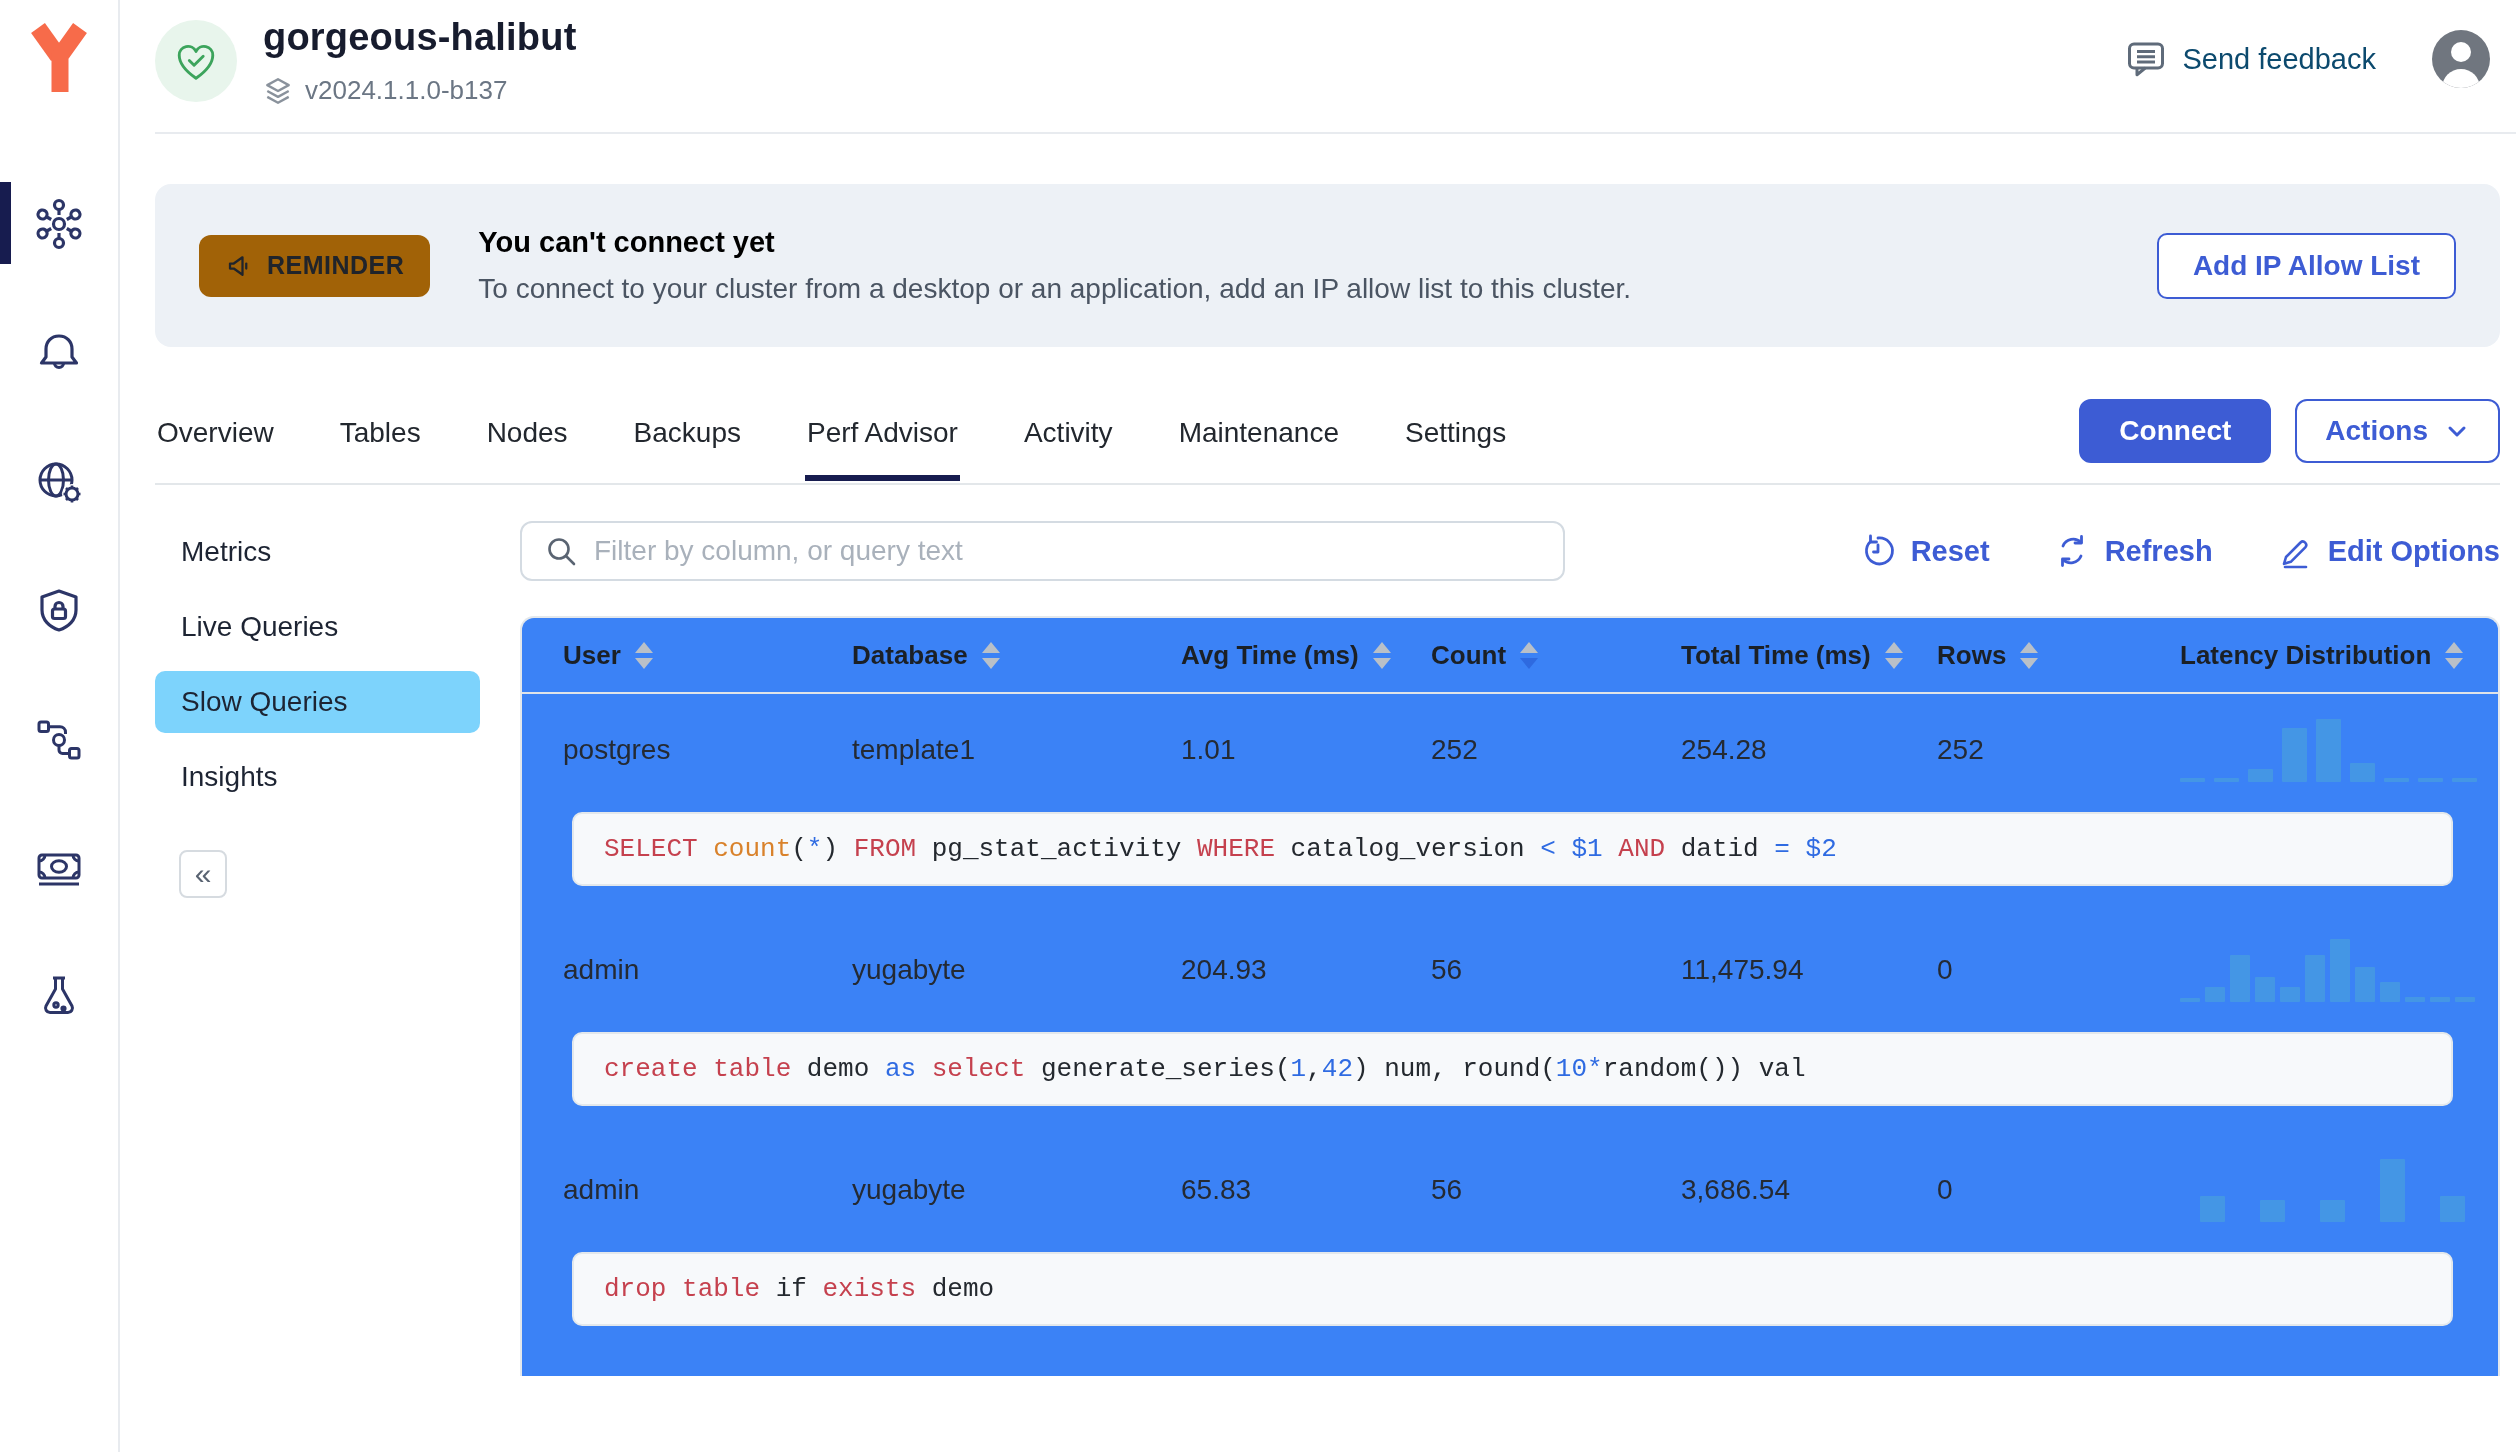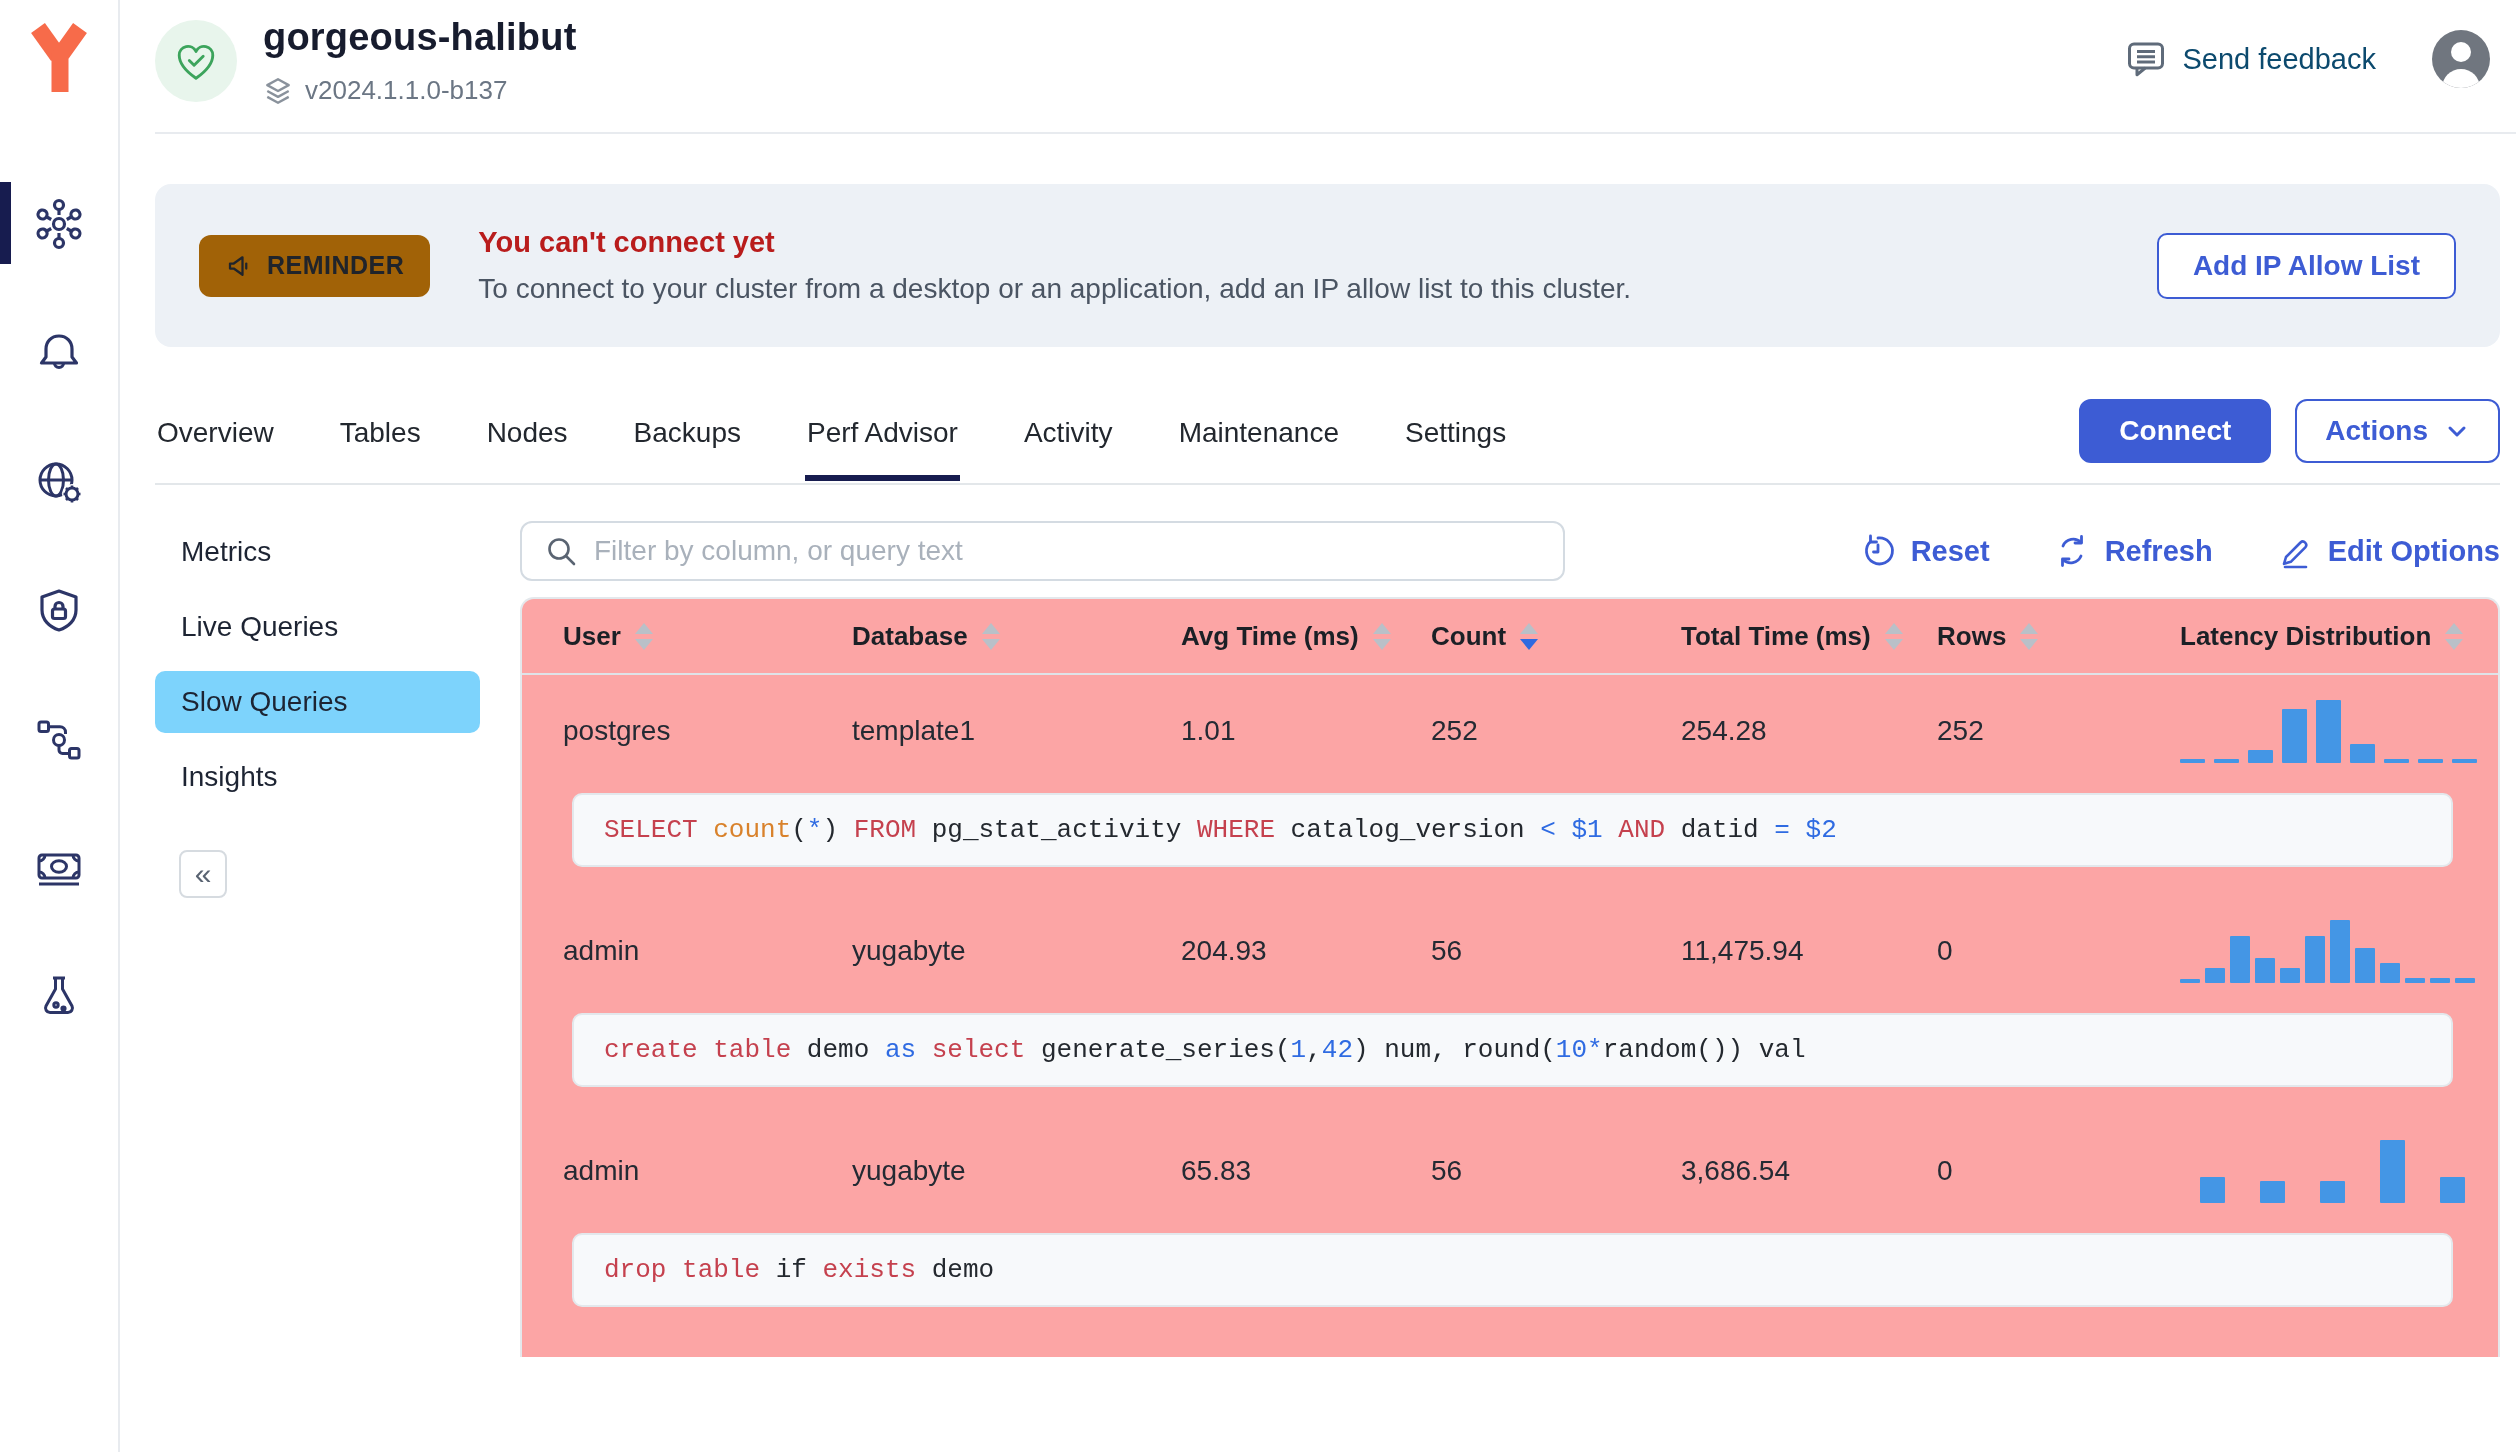--- a/index.html
+++ b/index.html
@@ -36,21 +36,21 @@
   .cluster-title{font-size:38px;font-weight:700;color:#171c2e;letter-spacing:.2px;}
   .version-row{display:flex;align-items:center;gap:12px;margin-top:16px;color:var(--gray);font-size:26px;}
   .hdr-right{display:flex;align-items:center;gap:56px;margin-top:14px;}
   .feedback{display:flex;align-items:center;gap:16px;color:#0c4a6e;font-size:29px;cursor:pointer;}
   .avatar{width:58px;height:58px;border-radius:50%;background:#70767f;overflow:hidden;display:flex;align-items:flex-end;justify-content:center;}
   .hdr-divider{height:2px;background:#e8ebef;margin:26px 0 0 33px;}
   
   .banner{margin:50px 16px 0 33px;background:#edf1f6;border-radius:16px;padding:42px 44px;display:flex;align-items:center;}
   .reminder-badge{background:#a16207;border-radius:12px;padding:16px 26px;display:flex;align-items:center;gap:12px;font-size:25px;font-weight:700;color:#20242b;letter-spacing:.5px;white-space:nowrap;}
   .banner-texts{margin-left:48px;flex:1;}
-  .banner-title{font-size:29px;font-weight:700;color:#b91c1c;}
+  .banner-title{font-size:29px;font-weight:700;color:#000000;}
   .banner-sub{font-size:28px;color:#4b5563;margin-top:14px;}
   .btn-outline{background:#fff;border:2px solid var(--blue);color:var(--blue);font-size:28px;font-weight:700;border-radius:10px;padding:0 34px;height:66px;display:inline-flex;align-items:center;gap:14px;cursor:pointer;font-family:inherit;white-space:nowrap;}
   
   .tabs-row{display:flex;align-items:flex-start;margin:52px 16px 0 33px;border-bottom:2px solid #e3e7ea;position:relative;}
   .tabs{display:flex;gap:62px;}
   .tab{font-size:28px;color:#22272e;padding:18px 2px 26px;cursor:pointer;border-bottom:6px solid transparent;margin-bottom:-2px;}
   .tab.active{border-bottom-color:var(--indigo);font-weight:400;}
   .tab-actions{margin-left:auto;display:flex;gap:24px;align-items:center;padding-bottom:20px;}
   .btn-solid{background:var(--blue);border:2px solid var(--blue);color:#fff;font-size:28px;font-weight:700;border-radius:12px;height:64px;padding:0 38px;display:inline-flex;align-items:center;cursor:pointer;font-family:inherit;}
   .btn-ghost{background:#fff;border:2px solid var(--blue);color:var(--blue);font-size:28px;font-weight:700;border-radius:12px;height:64px;padding:0 28px;display:inline-flex;align-items:center;gap:16px;cursor:pointer;font-family:inherit;}
@@ -61,21 +61,21 @@
   .subnav-item.active{background:#7dd3fc;}
   .collapse-btn{margin-top:42px;margin-left:24px;width:48px;height:48px;border:2px solid #d6dbe0;border-radius:8px;background:#fff;color:#5a6472;font-size:30px;display:flex;align-items:center;justify-content:center;cursor:pointer;}
   .panel{flex:1;min-width:0;}
   .toolbar{display:flex;align-items:center;}
   .filter-box{width:1045px;height:60px;border:2px solid #d4dbe2;border-radius:12px;display:flex;align-items:center;padding:0 22px;gap:16px;background:#fff;}
   .filter-box input{border:none;outline:none;flex:1;font-size:28px;color:#333;font-family:inherit;background:transparent;}
   .filter-box input::placeholder{color:#a9b1bb;}
   .tool-links{margin-left:auto;display:flex;gap:64px;align-items:center;}
   .tool-link{display:flex;align-items:center;gap:15px;color:var(--blue);font-size:29px;font-weight:700;cursor:pointer;white-space:nowrap;}
   
-  .card{margin-top:16px;border:2px solid var(--border);border-bottom:none;border-radius:14px 14px 0 0;height:760px;overflow:hidden;background:#fca5a5;}
+  .card{margin-top:35px;border:2px solid var(--border);border-bottom:none;border-radius:14px 14px 0 0;height:760px;overflow:hidden;background:#3b82f6;}
   .trow{display:grid;grid-template-columns:289px 329px 250px 250px 256px 243px 1fr;padding-left:41px;padding-right:33px;align-items:center;}
   .thead{height:76px;border-bottom:2px solid #dfe3e8;}
   .th{display:flex;align-items:center;gap:14px;font-size:26px;font-weight:700;color:#1b2026;cursor:pointer;}
   .sort{display:flex;flex-direction:column;gap:5px;}
   .tri{width:0;height:0;border-left:9px solid transparent;border-right:9px solid transparent;}
   .tri.up{border-bottom:11px solid #b9c0c8;}
   .tri.down{border-top:11px solid #b9c0c8;}
   .tri.sorted{border-top-color:#2e6ae0;}
   .drow{height:112px;cursor:pointer;}
   .cell{font-size:28px;color:var(--cell);}

